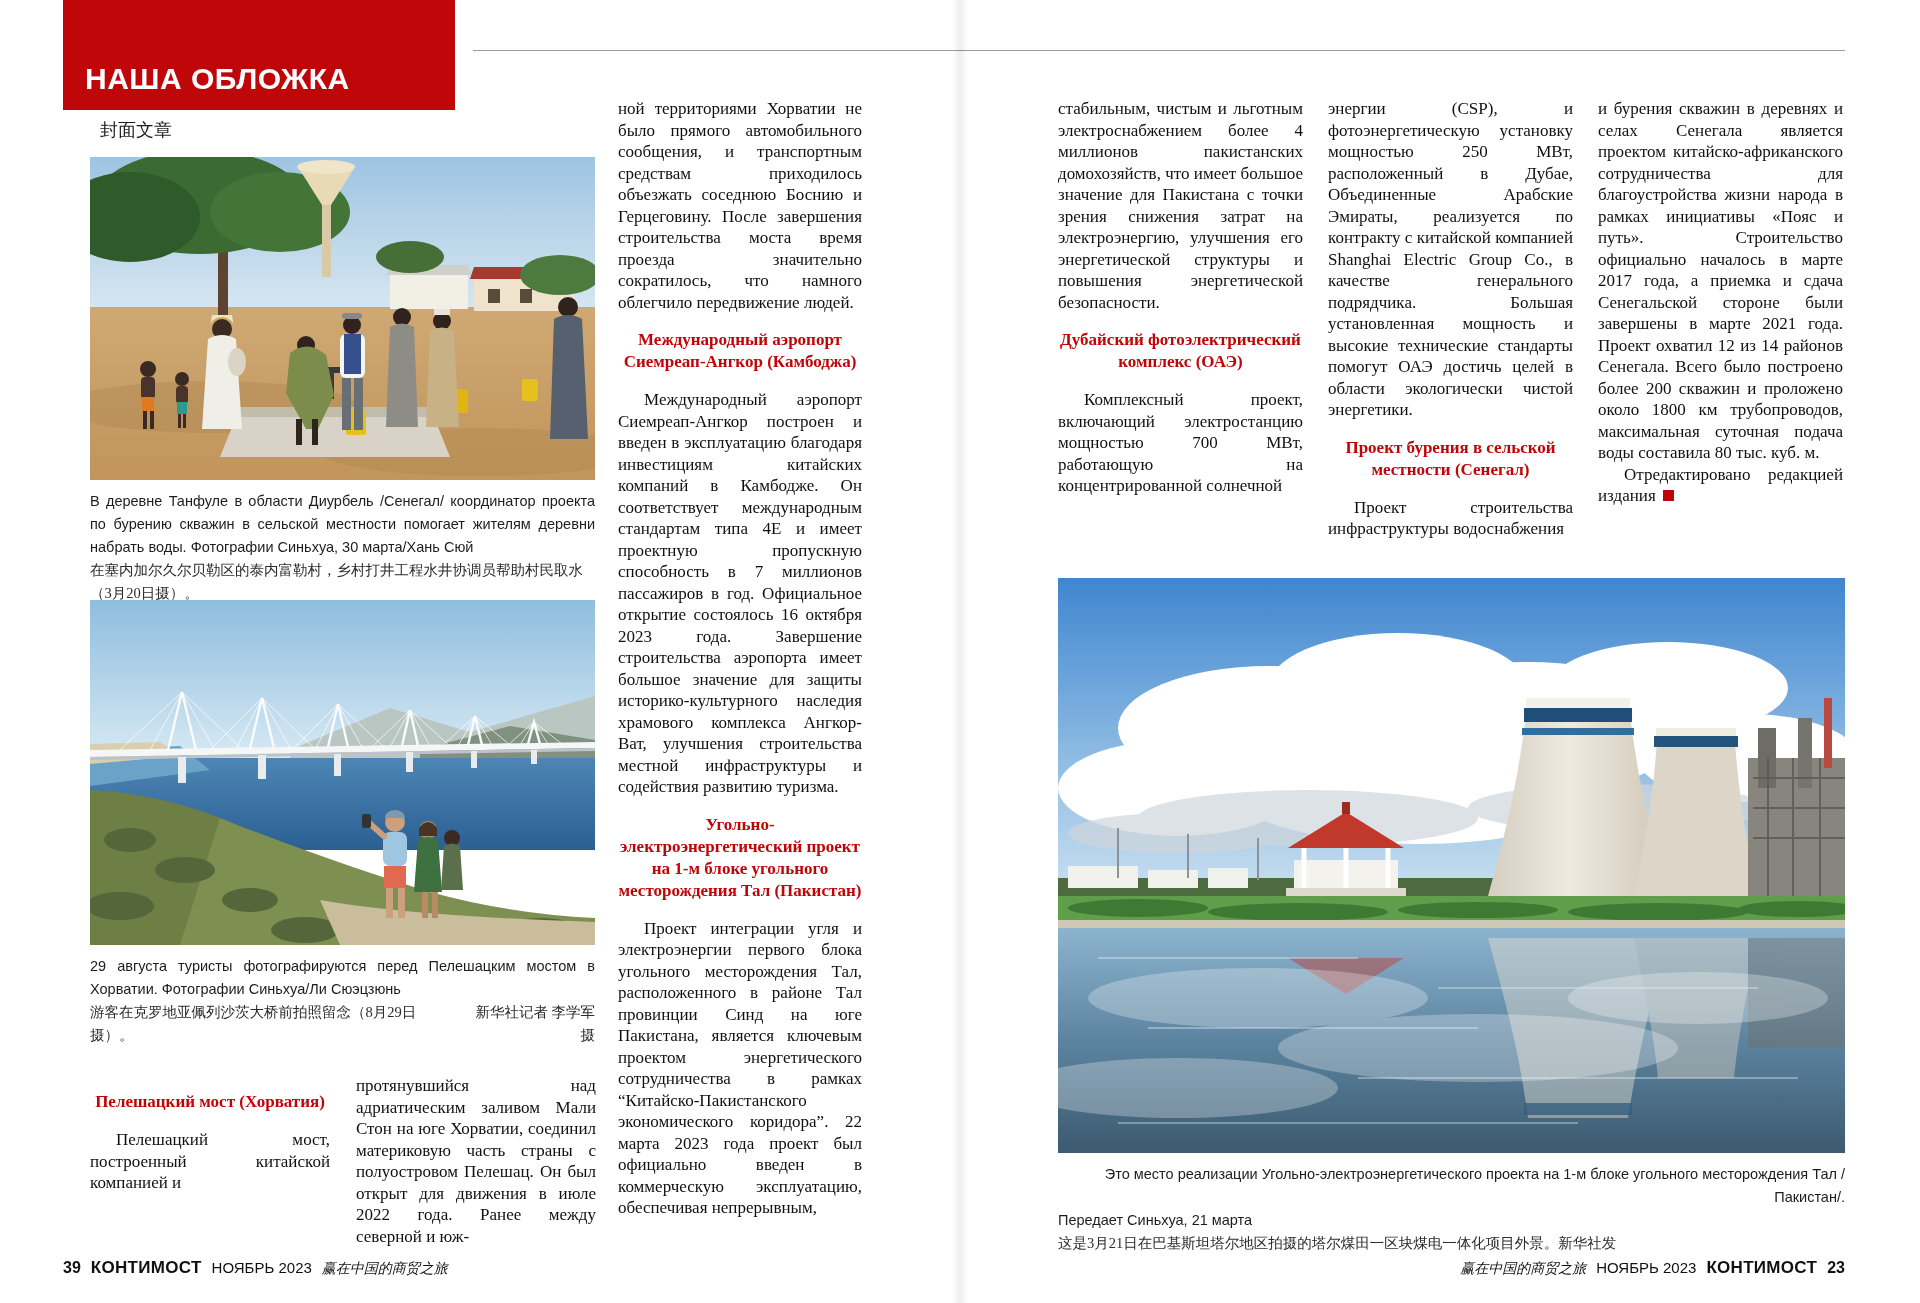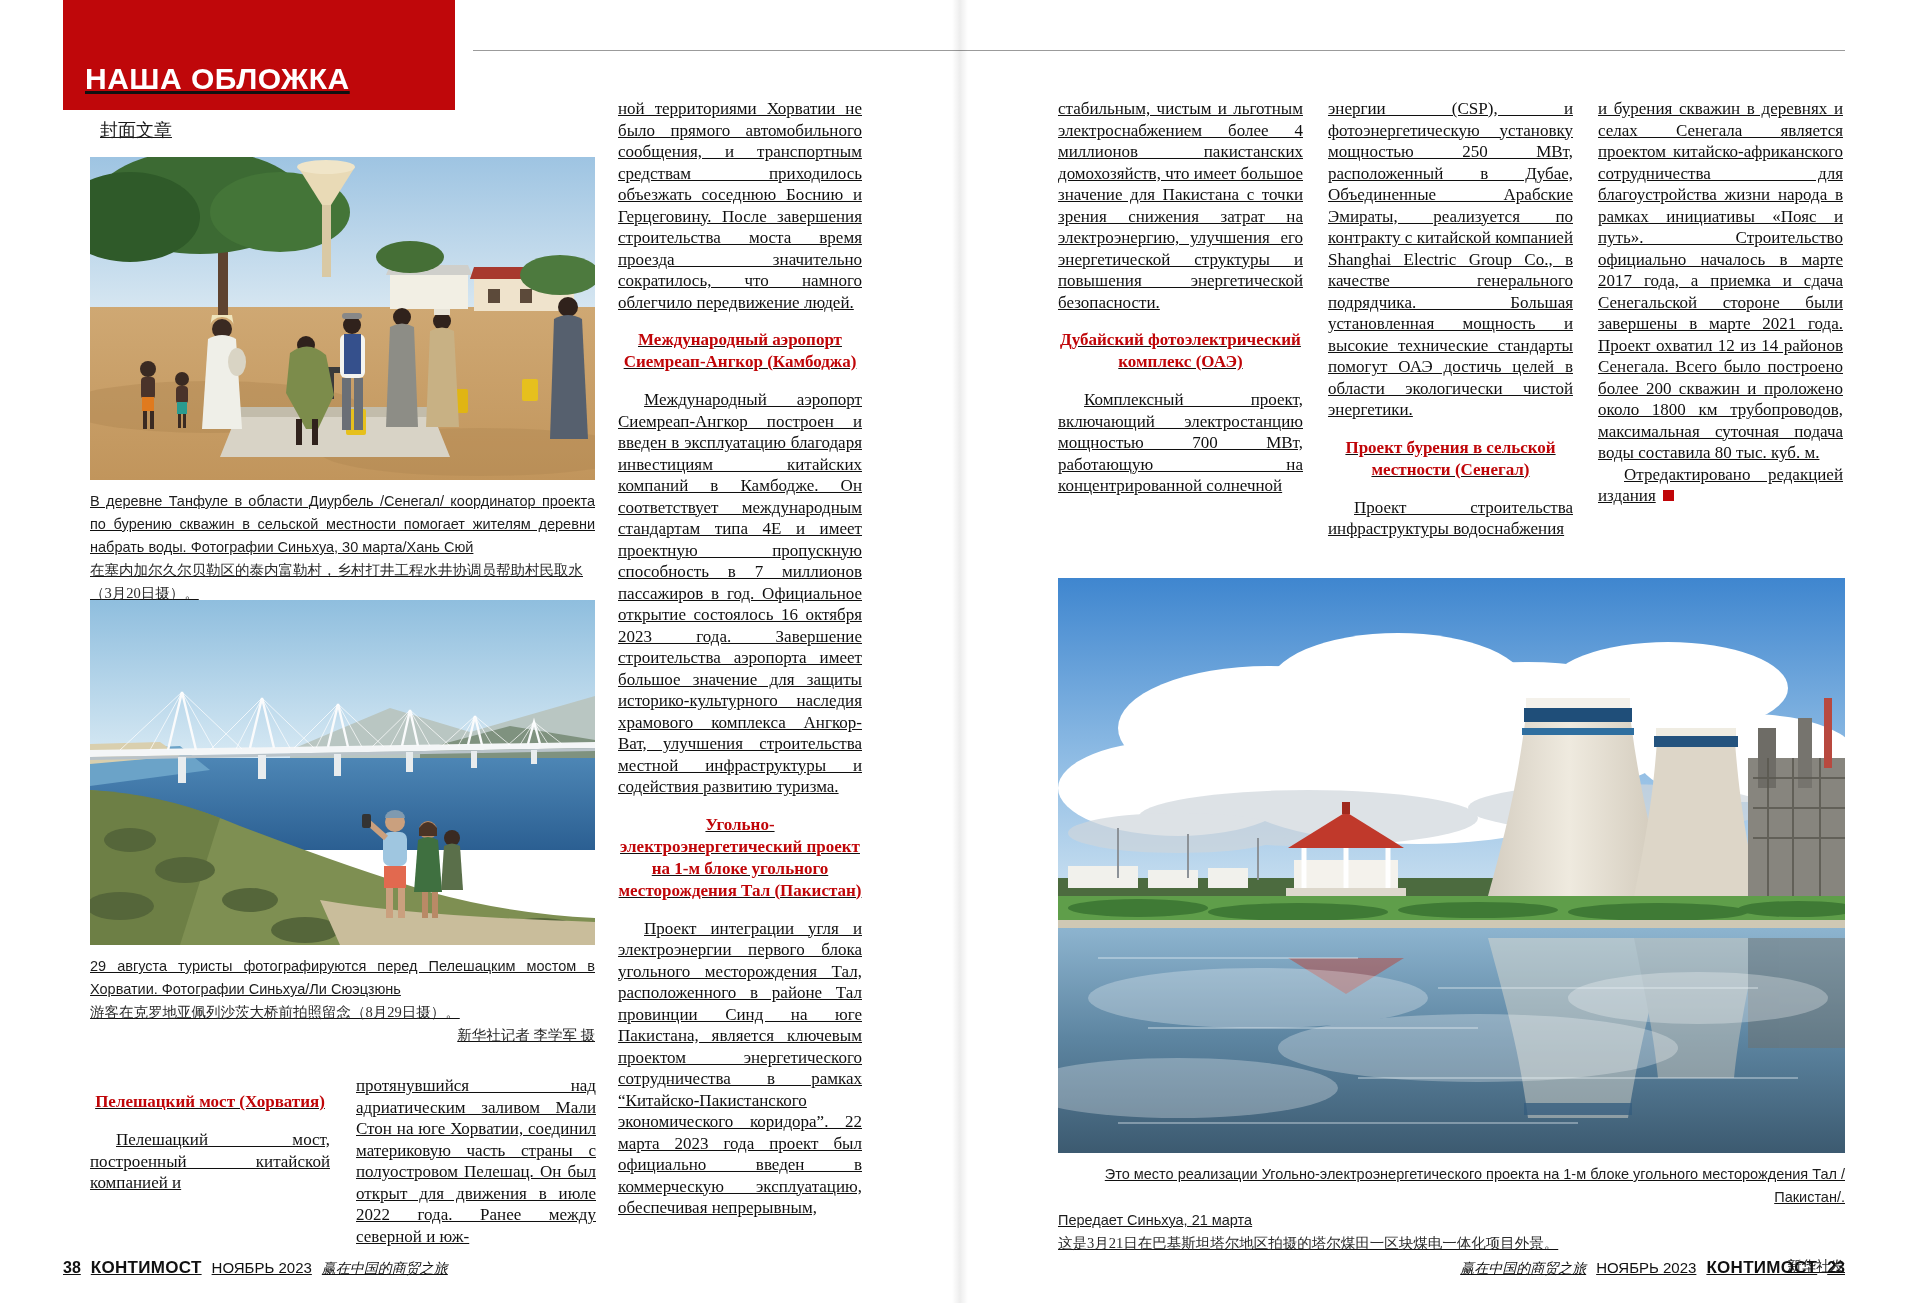--- a/index.html
+++ b/index.html
@@ -1,38 +1,38 @@
 <!DOCTYPE html>
 <html lang="ru"><head>
 <meta charset="utf-8">
 <style>
   html,body{margin:0;padding:0;background:#e8e8e8;}
   .spread{position:relative;width:1920px;height:1303px;background:#ffffff;overflow:hidden;
           font-family:"Liberation Serif", serif;color:#111;}
-  .abs{position:absolute;text-decoration:underline;}
+  .abs{position:absolute;}
 
   
   .banner{left:63px;top:0;width:392px;height:110px;background:#bf070a;display:flex;align-items:flex-end;}
   .banner-title{font-family:"Liberation Sans", sans-serif;font-weight:bold;font-size:30px;color:#ffffff;
                 letter-spacing:.5px;padding:0 0 14px 22px;}
   .banner-sub{left:80px;top:118px;font-size:18px;color:#1a1a1a;font-family:"Liberation Serif",serif;margin-left:20px;}
   .top-rule{left:473px;top:50px;width:1372px;height:1px;background:#9b9b9b;}
   .gutter{left:952px;top:0;width:16px;height:1303px;
           background:linear-gradient(90deg,rgba(0,0,0,0) 0%,rgba(0,0,0,.07) 50%,rgba(0,0,0,0) 100%);}
 
   
   .bodycol{font-size:17px;line-height:21.5px;text-align:justify;color:#101010;}
   .bodycol p{margin:0;}
   .bodycol p.ind{text-indent:26px;}
   .red-h{color:#c00508;font-weight:bold;text-align:center;line-height:22px;margin:16px 0;}
 
   
   .cap{font-family:"Liberation Sans", sans-serif;font-size:14.5px;line-height:23px;color:#1d1d1d;text-align:justify;}
   .cap-cn{font-family:"Liberation Serif", serif;font-size:14.5px;color:#2b2b2b;line-height:23px;}
-  .cap-row{display:flex;justify-content:flex-start;flex-direction:column;}
+  .cap-row{display:flex;justify-content:flex-start;}
   .cap-credit{text-align:right;}
 
   .endmark{display:inline-block;width:11px;height:11px;background:#c00508;margin-left:7px;}
 
   
   .footer{font-family:"Liberation Sans", sans-serif;font-size:15px;color:#111;display:flex;align-items:baseline;gap:10px;}
   .footer .pg{font-weight:bold;font-size:16px;}
   .footer .brand{font-weight:bold;font-size:17px;letter-spacing:.3px;}
   .footer .cn{font-family:"Liberation Serif", serif;font-style:italic;font-size:14px;}
 
@@ -398,21 +398,21 @@
   <div class="abs" style="left:1058px;top:1163px;width:787px;">
     <div class="cap" style="text-align:right;">Это место реализации Угольно-электроэнергетического проекта на 1-м блоке угольного месторождения Тал /Пакистан/.</div>
     <div class="cap" style="text-align:left;">Передает Синьхуа, 21 марта</div>
     <div class="cap-row">
       <div class="cap-cn">这是3月21日在巴基斯坦塔尔地区拍摄的塔尔煤田一区块煤电一体化项目外景。</div>
       <div class="cap-cn cap-credit">新华社发</div>
     </div>
   </div>
 
   <div class="abs footer" style="left:63px;top:1258px;">
-    <span class="pg">38</span>
+    <span class="pg">39</span>
     <span class="brand">КОНТИМОСТ</span>
     <span>НОЯБРЬ 2023</span>
     <span class="cn">赢在中国的商贸之旅</span>
   </div>
   <div class="abs footer" style="right:75px;top:1258px;">
     <span class="cn">赢在中国的商贸之旅</span>
     <span>НОЯБРЬ 2023</span>
     <span class="brand">КОНТИМОСТ</span>
     <span class="pg">23</span>
   </div>

